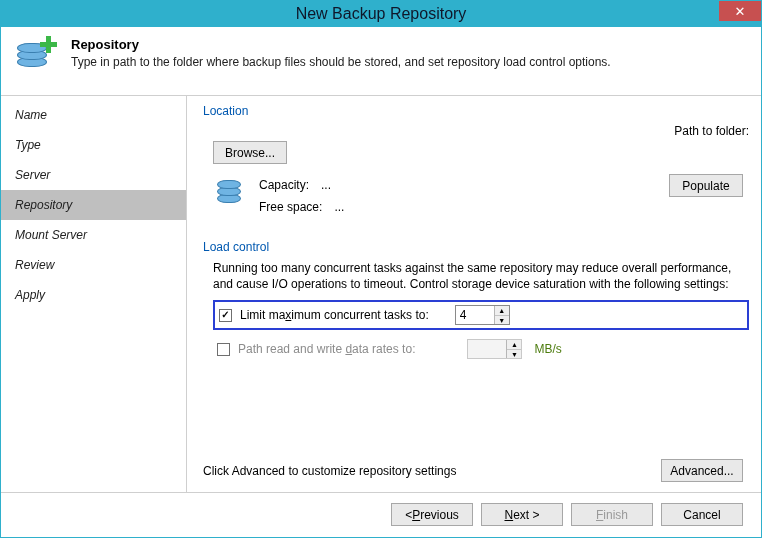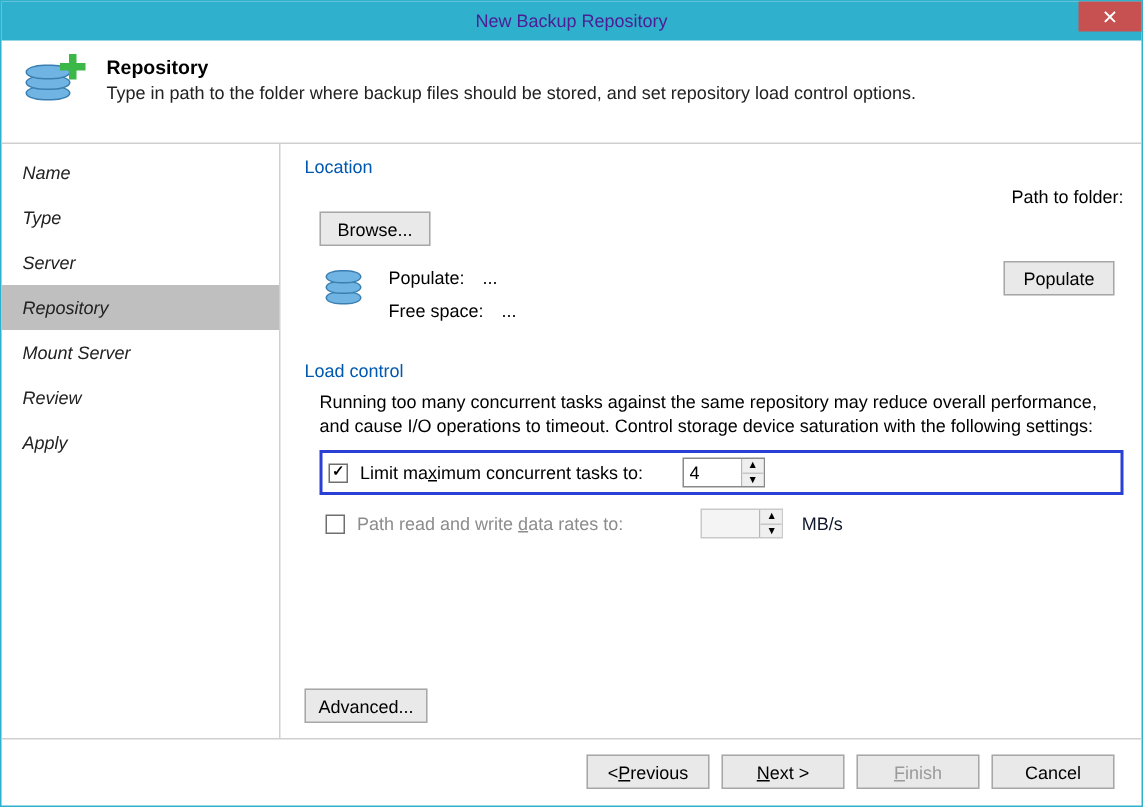--- a/index.html
+++ b/index.html
@@ -1,19 +1,19 @@
 <!DOCTYPE html>
 <html><head>
 <meta charset="utf-8">
 <style>
   * { box-sizing: border-box; }
   html, body { margin: 0; padding: 0; font-family: "Segoe UI", Tahoma, sans-serif; font-size: 12px; color: #000; }
   .window { width: 762px; height: 538px; background: #fff; border: 1px solid #2fb0cc; position: relative; }
   .titlebar { height: 26px; background: #2fb0cc; position: relative; display: flex; align-items: center; justify-content: center; }
-  .titlebar-title { color: #4c1d95; font-size: 12px; }
+  .titlebar-title { color: #0f172a; font-size: 16px; }
   .close-btn { position: absolute; right: 0; top: 0; width: 42px; height: 20px; background: #c75050; color: #fff; display: flex; align-items: center; justify-content: center; font-size: 13px; font-family: Arial, sans-serif; }
 
   .header { display: flex; align-items: flex-start; padding: 10px 14px 14px 14px; border-bottom: 1px solid #cfcfcf; }
   .header-icon { width: 44px; height: 44px; margin-right: 12px; position: relative; flex-shrink: 0; }
   .header-text h1 { margin: 0 0 3px 0; font-size: 13px; font-weight: bold; }
   .header-text p { margin: 0; font-size: 12px; color: #222; }
 
   .body { display: flex; height: calc(100% - 26px - 70px - 44px); }
   .sidebar { width: 186px; border-right: 1px solid #cfcfcf; padding-top: 4px; font-style: italic; }
   .sidebar-item { padding: 8px 14px; font-size: 12px; color: #222; cursor: default; }
@@ -39,21 +39,21 @@
   .check-row.highlight { border: 2px solid #2a3fd4; }
   .checkbox { width: 13px; height: 13px; border: 1px solid #6f6f6f; background: #fff; display: inline-flex; align-items: center; justify-content: center; font-size: 10px; line-height: 1; }
   .checkbox.checked::after { content: "✓"; color: #000; font-weight: bold; }
   .spinner { display: inline-flex; border: 1px solid #8a8a8a; height: 20px; }
   .spinner.disabled { border-color: #c9c9c9; }
   .spinner input { width: 38px; border: none; padding: 0 4px; font-size: 12px; font-family: inherit; outline: none; }
   .spinner.disabled input { background: #f4f4f4; color: #9a9a9a; }
   .spinner-btns { display: flex; flex-direction: column; width: 15px; border-left: 1px solid #b6b6b6; }
   .spinner-btns div { flex: 1; display: flex; align-items: center; justify-content: center; font-size: 7px; background: #efefef; }
   .spinner-btns div:first-child { border-bottom: 1px solid #c6c6c6; }
-  .unit { font-size: 12px; color: #0f172a; margin-left: 4px; }
+  .unit { font-size: 12px; color: #4d7c0f; margin-left: 4px; }
   .disabled-text { color: #8c8c8c; }
 
   .advanced-row { position: absolute; bottom: 10px; left: 16px; right: 18px; display: flex; align-items: center; justify-content: space-between; }
   .advanced-row span { font-size: 12px; }
 
   .footer { height: 44px; border-top: 1px solid #cfcfcf; display: flex; align-items: center; justify-content: flex-end; padding: 0 18px; gap: 8px; }
   .footer .btn { width: 82px; }
   
   u.mn { text-decoration: underline; }
 
@@ -120,21 +120,21 @@
       </div>
 
       <div class="stats-row">
         <div class="db-small">
           <div class="sdisk sd1"></div>
             <div class="sdisk sd2"></div>
             <div class="sdisk sd3"></div>
         </div>
         <div class="stats-labels">
           <div class="stats-line">
-            <span>Populate:</span>
+            <span>Capacity:</span>
             <span>...</span>
           </div>
           <div class="stats-line">
             <span>Free space:</span>
             <span>...</span>
           </div>
         </div>
       </div>
       <div class="populate-wrap">
         <button class="btn">Populate</button>
@@ -166,20 +166,21 @@
             <span class="spinner-btns">
               <div>▲</div>
               <div>▼</div>
             </span>
           </span>
           <span class="unit">MB/s</span>
         </div>
       </div>
 
       <div class="advanced-row">
+        <span>Click Advanced to customize repository settings</span>
         <button class="btn" style="width:82px">Advanced...</button>
       </div>
 
     </div>
   </div>
 
   <div class="footer">
     <button class="btn">
         <span>&lt; </span>
         <u class="mn">P</u>

